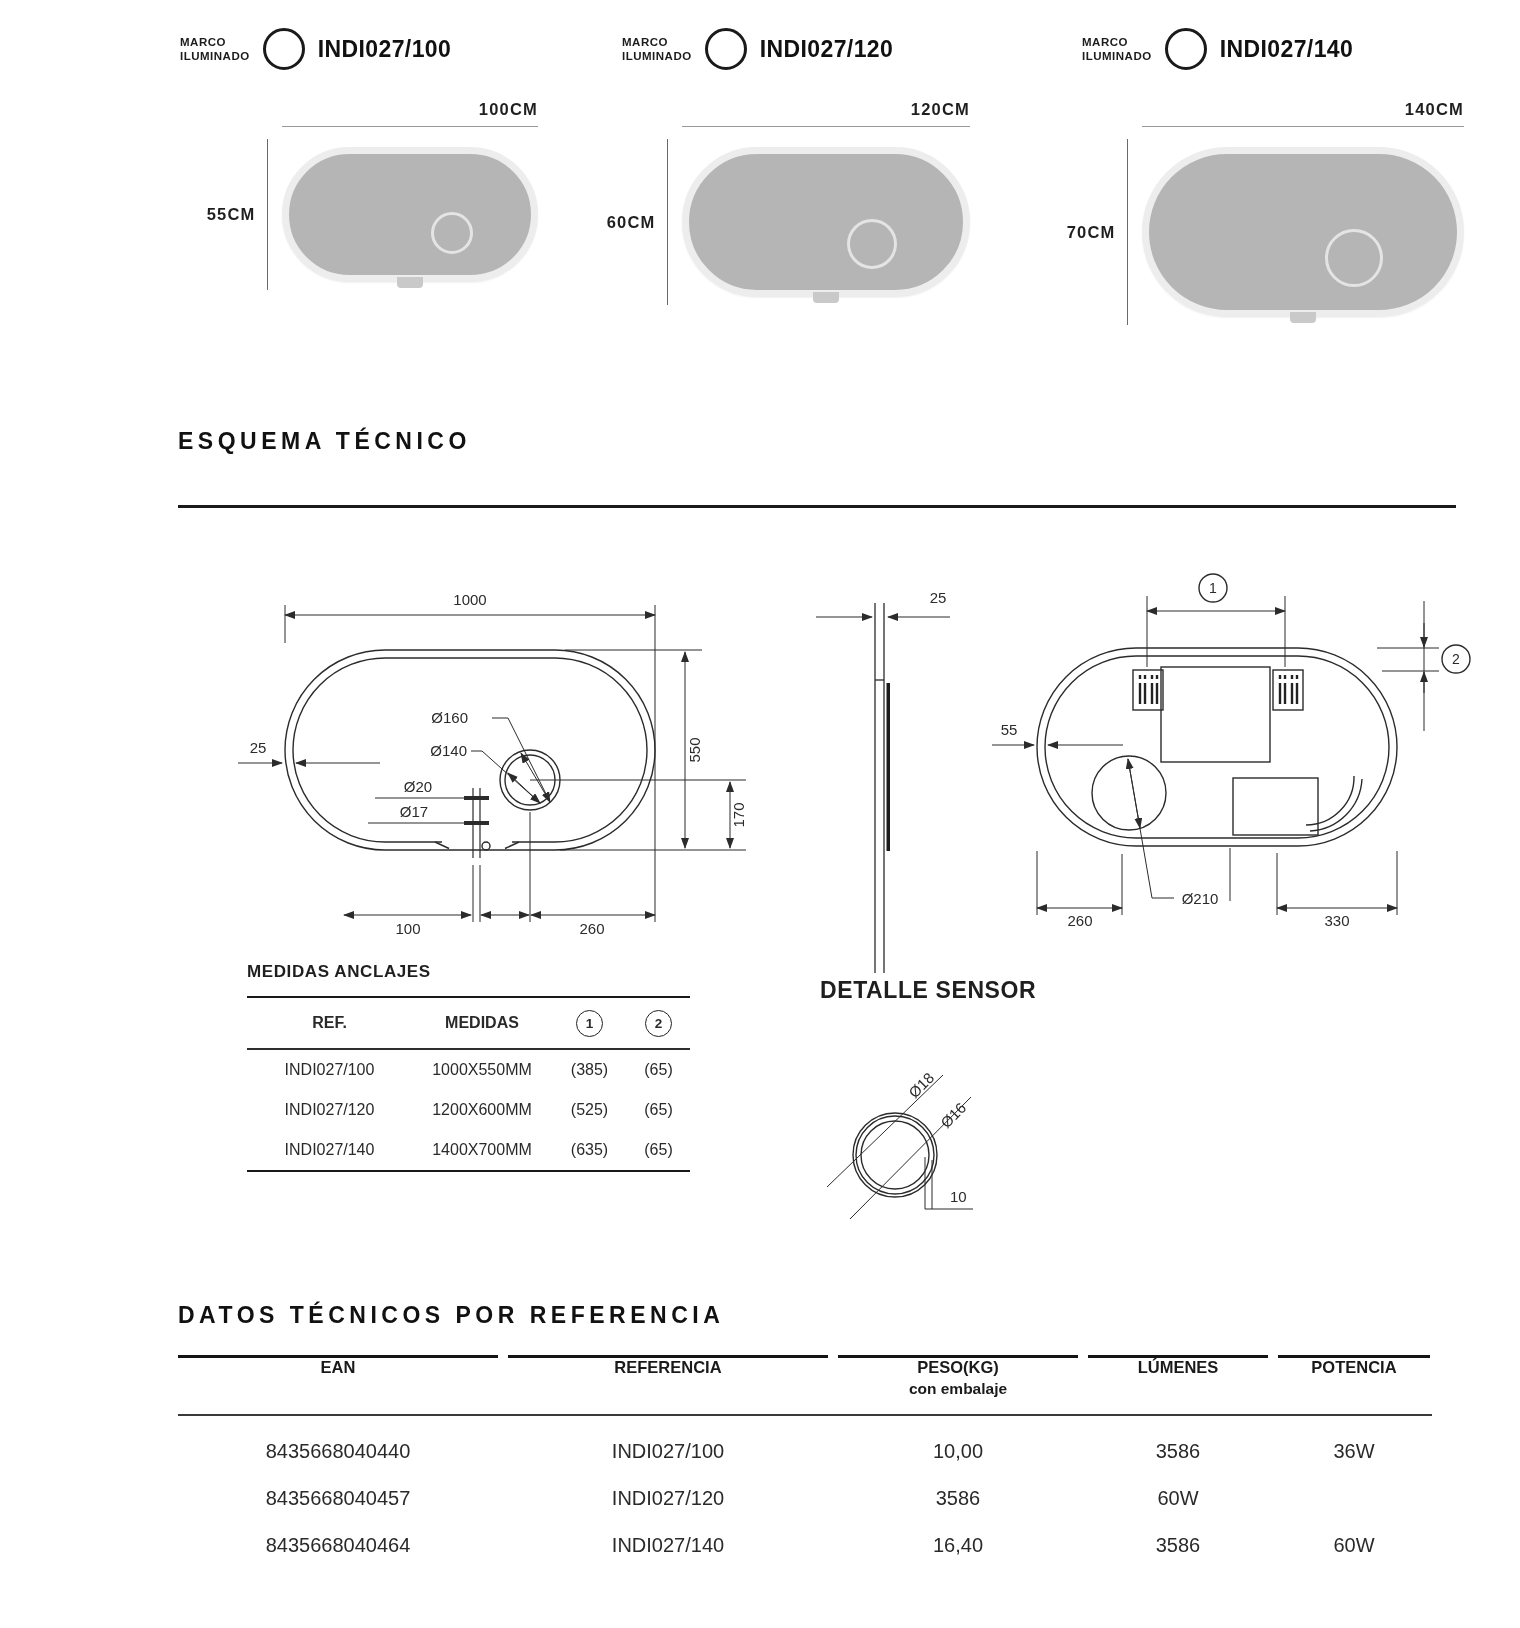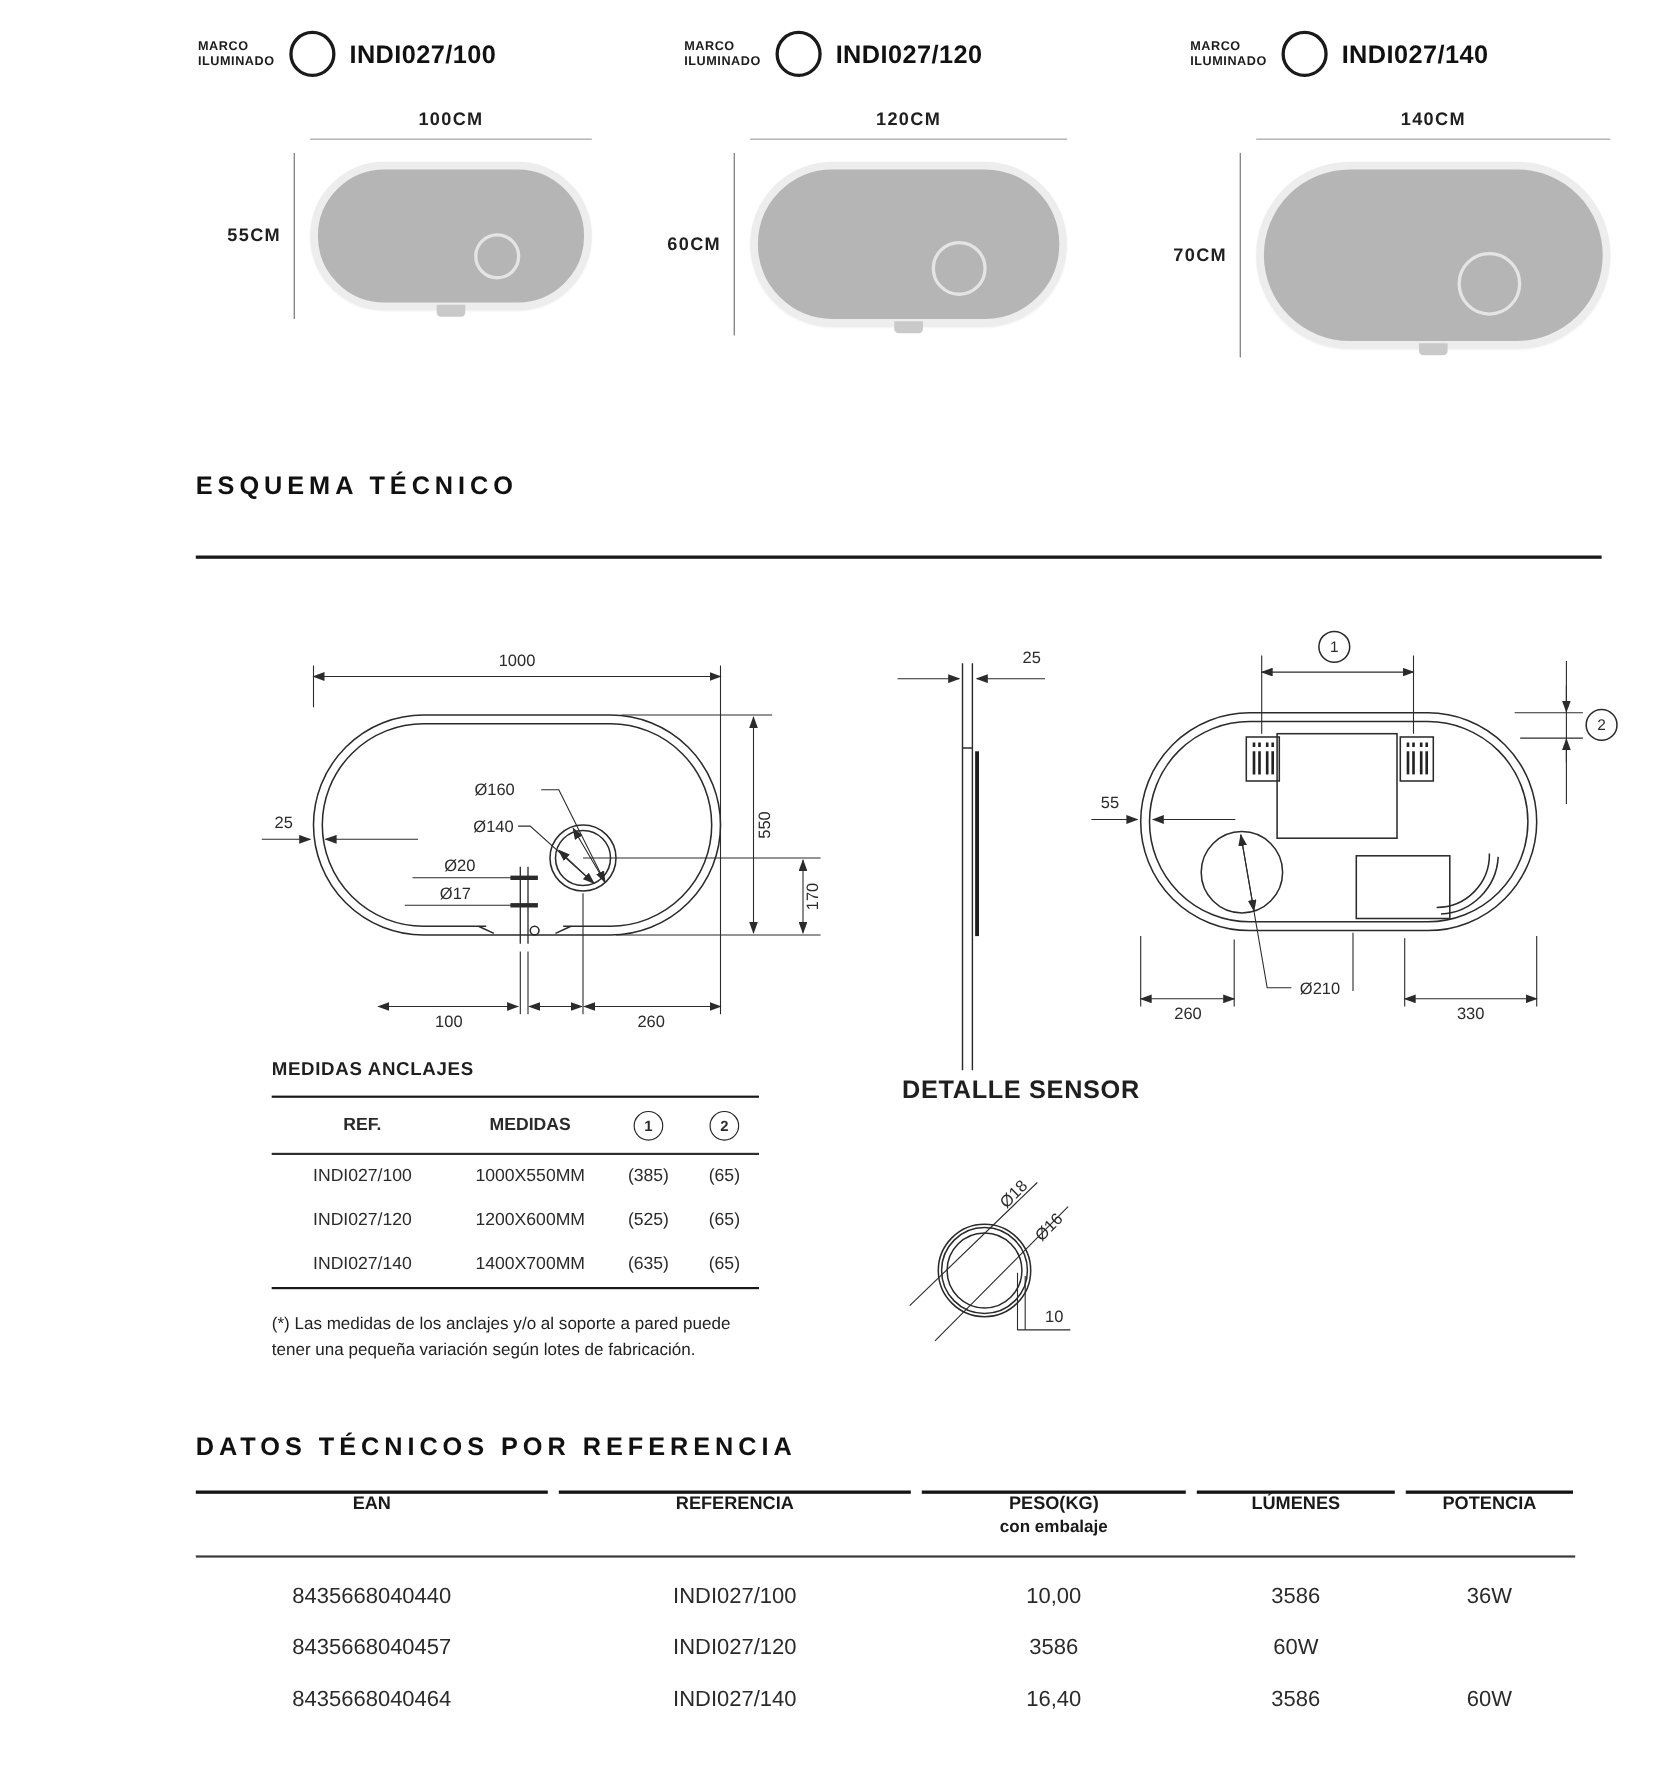--- a/index.html
+++ b/index.html
@@ -5,21 +5,21 @@
   html,body{margin:0;padding:0;background:#fff;}
   .page{position:relative;width:1520px;height:1628px;background:#ffffff;overflow:hidden;
         font-family:"Liberation Sans", sans-serif;color:#1f1f1f;}
   
   .product{position:absolute;top:28px;}
   .p-header{display:flex;align-items:center;gap:13px;margin-bottom:30px;}
   .brand{font-size:11.5px;font-weight:600;letter-spacing:.5px;line-height:1.25;color:#1c1c1c;}
   .ring{width:36px;height:36px;border:3px solid #1a1a1a;border-radius:50%;flex:0 0 auto;}
   .code{font-size:23px;font-weight:800;letter-spacing:.4px;color:#111;}
   .p-grid{display:grid;grid-template-columns:110px auto;}
-  .wdim{grid-column:2;text-align:center;margin-bottom:20px;}
+  .wdim{grid-column:2;text-align:right;margin-bottom:20px;}
   .wdim .lbl{font-weight:800;font-size:16.5px;letter-spacing:1.2px;margin-bottom:7px;}
   .wdim .hline{border-bottom:1.5px solid #9a9a9a;height:0;}
   .hdim{display:flex;align-items:center;justify-content:flex-end;gap:11px;padding-right:14px;}
   .hdim .lbl{font-weight:800;font-size:16.5px;letter-spacing:1.2px;white-space:nowrap;}
   .vline{width:1.5px;background:#6a6a6a;align-self:stretch;margin:-8px 0;}
   .mirror{position:relative;background:#b5b5b5;border:7px solid #ededed;border-radius:300px;
           box-shadow:0 1px 2px rgba(0,0,0,.06);}
   .mag{position:absolute;border:3px solid #e4e4e4;border-radius:50%;right:24%;top:48%;}
   .tab{position:absolute;bottom:-13px;left:50%;transform:translateX(-50%);
        width:26px;height:11px;background:#c9c9c9;border-radius:0 0 4px 4px;}
@@ -320,21 +320,20 @@
         <div>(525)</div>
         <div>(65)</div>
       </div>
       <div class="arow">
         <div>INDI027/140</div>
         <div>1400X700MM</div>
         <div>(635)</div>
         <div>(65)</div>
       </div>
     </div>
-    <p class="footnote">(*) Las medidas de los anclajes y/o al soporte a pared puede tener una pequeña variación según lotes de fabricación.</p>
   </section>
 
   <section class="sensor">
     <h3>DETALLE SENSOR</h3>
     <svg width="270" height="230" viewBox="0 0 270 230" style="margin-top:14px;">
       <g stroke="#2b2b2b" fill="none" stroke-width="1.4">
         <circle cx="90" cy="122" r="42"></circle>
         <circle cx="90" cy="122" r="39"></circle>
         <circle cx="90" cy="122" r="34"></circle>
       </g>

